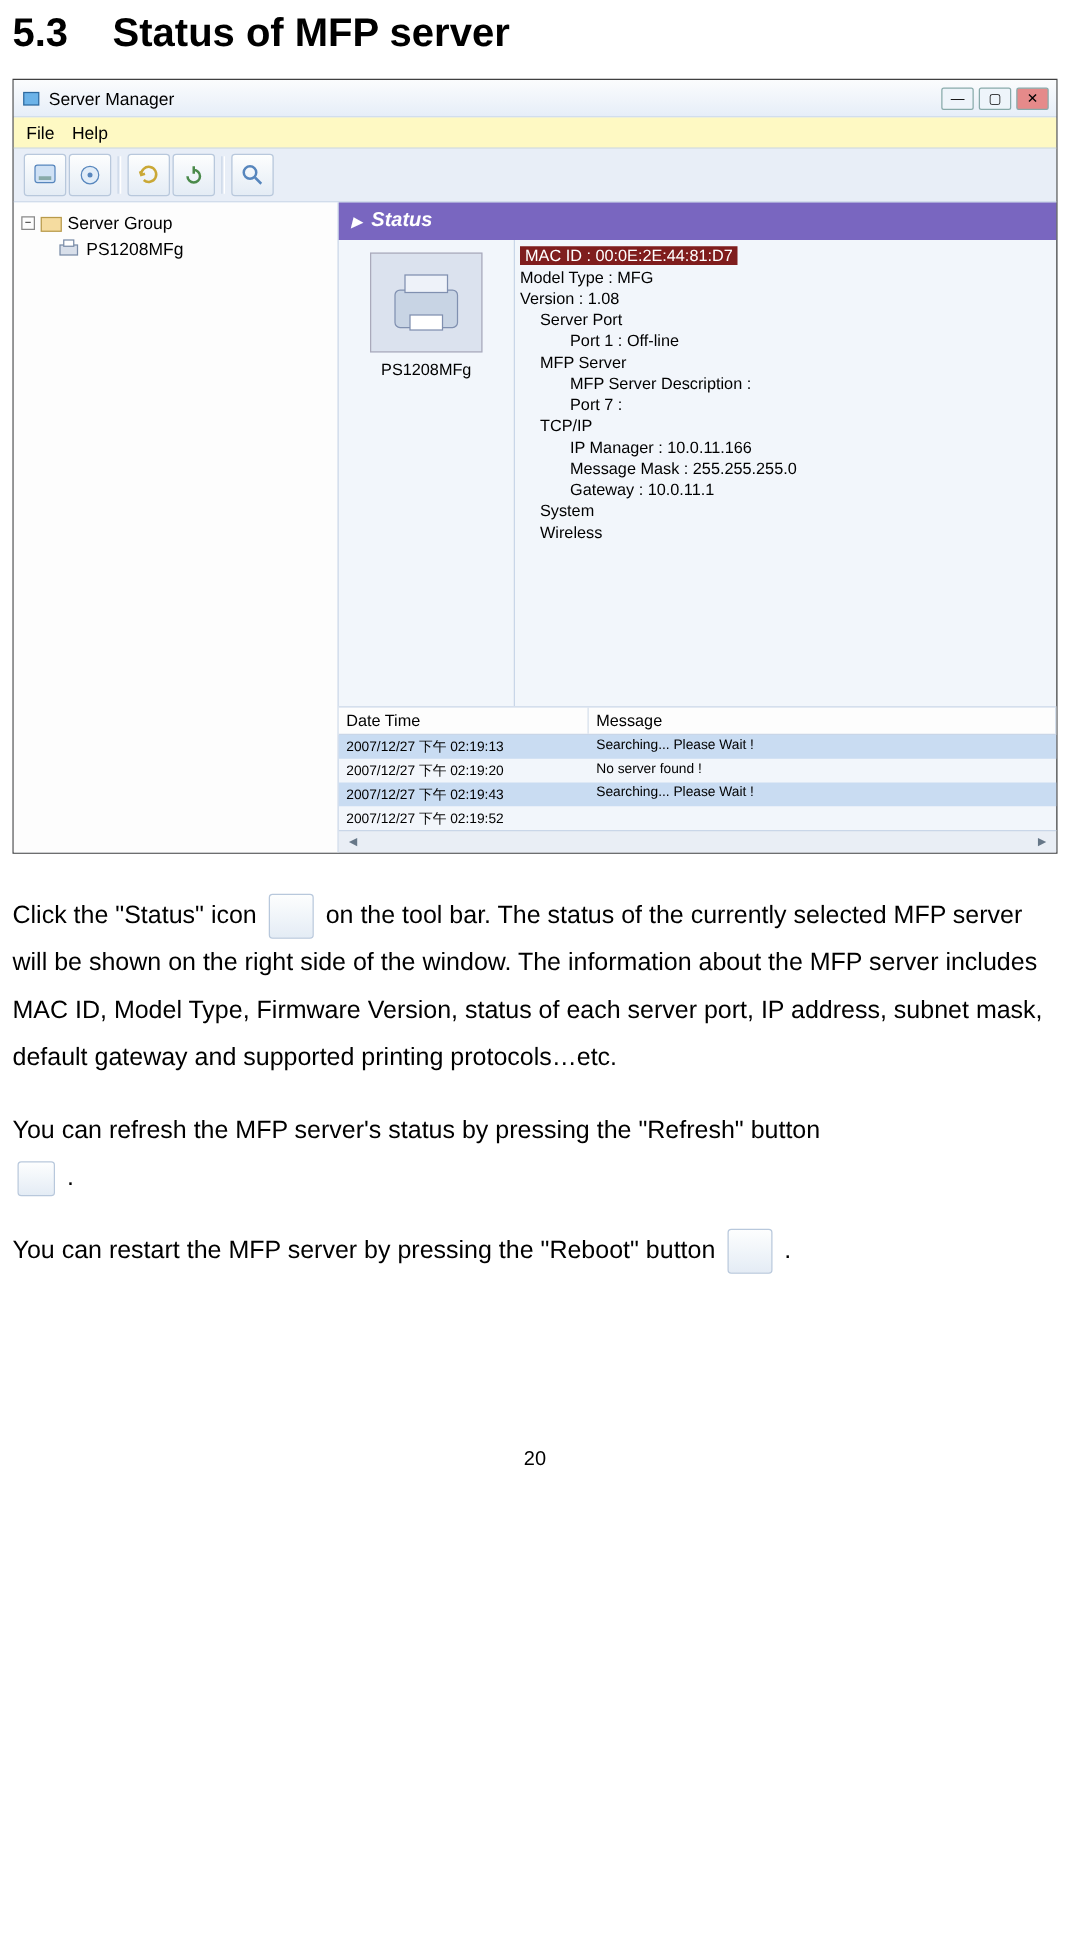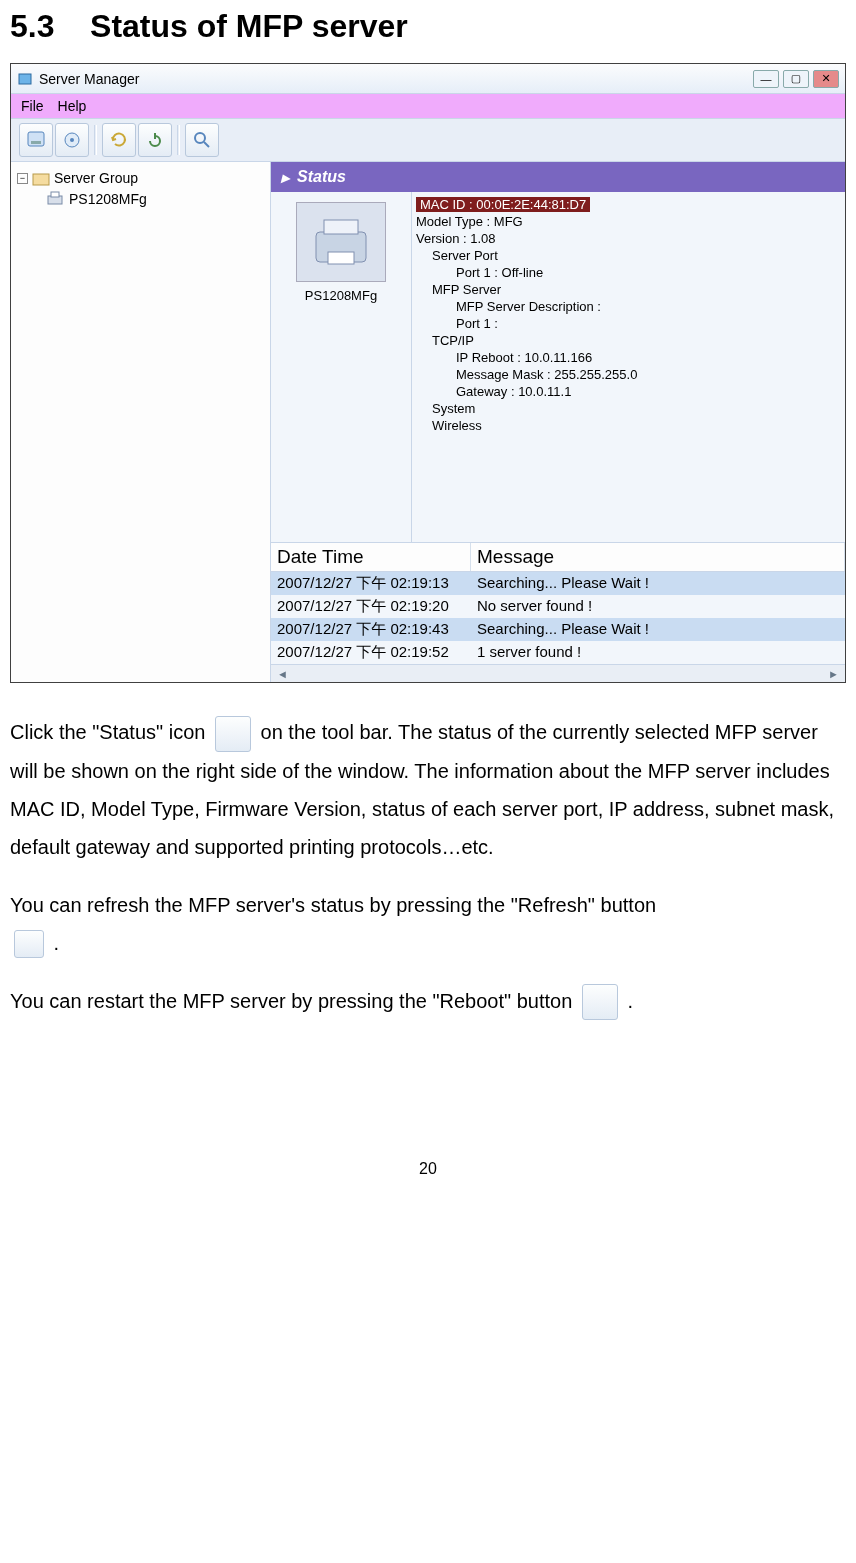--- a/index.html
+++ b/index.html
@@ -4,43 +4,43 @@
 <style>
 * { box-sizing: border-box; margin: 0; padding: 0; }
 body { font-family: Arial, sans-serif; background: #fff; width: 856px; padding: 0 10px; color: #000; }
 .section-title { font-size: 32px; font-weight: bold; margin: 8px 0 18px 0; }
 .app-window { border: 1px solid #404040; width: 100%; background: #f2f6fb; margin-bottom: 30px; }
 .titlebar { display:flex; align-items:center; justify-content:space-between; height:30px; background:linear-gradient(#fbfcfd,#e6eef8); border-bottom:1px solid #c9d6e8; padding:0 6px;}
 .titlebar-left { display:flex; align-items:center; gap:6px; font-size:14px;}
 .win-controls { display:flex; gap:4px;}
 .win-btn { width:26px; height:18px; border:1px solid #8aa; border-radius:2px; display:flex; align-items:center; justify-content:center; font-size:11px; background:#eef4fa;}
 .win-close { background:#e58a8a;}
-.menubar { display:flex; gap:14px; padding:4px 10px; font-size:14px; background:#f0abfc; border-bottom:1px solid #c9d6e8;}
+.menubar { display:flex; gap:14px; padding:4px 10px; font-size:14px; background:#fef9c3; border-bottom:1px solid #c9d6e8;}
 .menubar span { cursor:default;}
 .toolbar { display:flex; align-items:center; gap:2px; padding:4px 8px; background:#e8eef7; border-bottom:1px solid #c9d6e8;}
 .tool-btn { width:34px; height:34px; border:1px solid #b8c8dc; border-radius:3px; background:linear-gradient(#fdfefe,#e4ecf5); display:flex; align-items:center; justify-content:center;}
 .tool-sep { width:3px; height:30px; border-left:1px solid #c9d6e8; border-right:1px solid #fff; margin:0 3px;}
 .body-area { display:flex; height:520px;}
 .left-pane { width:260px; border-right:1px solid #c9d6e8; background:#fdfdfd; padding:6px; overflow:auto;}
 .tree-row { display:flex; align-items:center; gap:4px; font-size:14px; padding:2px 0;}
 .tree-indent { margin-left:28px;}
 .tree-box { width:11px; height:11px; border:1px solid #888; font-size:9px; line-height:9px; text-align:center;}
 .right-pane { flex:1; display:flex; flex-direction:column;}
 .status-strip { display:flex; align-items:center; gap:8px; background:#7966c0; color:#fff; font-style:italic; font-weight:bold; height:30px; padding:0 10px;}
 .status-body { flex:1; display:flex;}
 .printer-col { width:140px; display:flex; flex-direction:column; align-items:center; padding-top:10px; font-size:13px;}
 .printer-img { width:90px; height:80px; background:#dbe2ee; border:1px solid #aab; margin-bottom:6px; display:flex; align-items:center; justify-content:center; font-size:10px; color:#556;}
 .info-tree { flex:1; border-left:1px solid #c9d6e8; font-size:13px; padding:4px; overflow:auto;}
 .info-row { padding:1px 0; white-space:nowrap;}
 .info-row.l1 { padding-left:16px;}
 .info-row.l2 { padding-left:40px;}
 .mac-badge { background:#7f1d1d; color:#fff; padding:0 4px;text-align:center;}
-.log-header { display:flex; background:#fdfdfd; border-top:1px solid #c9d6e8; border-bottom:1px solid #c9d6e8; font-size:19px;}
+.log-header { display:flex; background:#fdfdfd; border-top:1px solid #c9d6e8; border-bottom:1px solid #c9d6e8; font-size:13px;}
 .log-header div { padding:3px 6px; border-right:1px solid #d6e0ec;}
-.log-table { font-size:15px;}
+.log-table { font-size:11px;}
 .log-row { display:flex;}
 .log-row.sel { background:#c9dcf2;}
 .log-row div { padding:2px 6px;}
 .col-dt { width:200px;}
 .col-msg { flex:1;}
 .hscroll { height:18px; background:#e9eef5; border-top:1px solid #c9d6e8; display:flex; align-items:center; justify-content:space-between; padding:0 6px; font-size:11px; color:#678;}
 .body-text { font-size:20px; line-height:1.9; margin-top:20px;}
 .inline-icon { display:inline-block; width:36px; height:36px; vertical-align:middle; border:1px solid #b8c8dc; background:linear-gradient(#fdfefe,#e4ecf5); border-radius:3px; margin:0 4px;}
 .inline-icon.small { width:30px; height:28px;}
 .page-num { text-align:center; font-size:16px; margin-top:140px;}
@@ -150,23 +150,23 @@
           <span>PS1208MFg</span>
         </div>
         <div class="info-tree">
           <div class="info-row"><span class="mac-badge">MAC ID : 00:0E:2E:44:81:D7</span></div>
           <div class="info-row">Model Type : MFG</div>
           <div class="info-row">Version : 1.08</div>
           <div class="info-row l1">Server Port</div>
           <div class="info-row l2">Port 1 : Off-line</div>
           <div class="info-row l1">MFP Server</div>
           <div class="info-row l2">MFP Server Description :</div>
-          <div class="info-row l2">Port 1 :</div>
+          <div class="info-row l2">Port 7 :</div>
           <div class="info-row l1">TCP/IP</div>
-          <div class="info-row l2">IP Reboot : 10.0.11.166</div>
+          <div class="info-row l2">IP Manager : 10.0.11.166</div>
           <div class="info-row l2">Message Mask : 255.255.255.0</div>
           <div class="info-row l2">Gateway : 10.0.11.1</div>
           <div class="info-row l1">System</div>
           <div class="info-row l1">Wireless</div>
         </div>
       </div>
       <div class="log-header">
         <div class="col-dt">Date Time</div>
         <div class="col-msg">Message</div>
       </div>
@@ -178,21 +178,20 @@
         <div class="log-row">
             <div class="col-dt">2007/12/27 下午 02:19:20</div>
             <div class="col-msg">No server found !</div>
           </div>
         <div class="log-row sel">
             <div class="col-dt">2007/12/27 下午 02:19:43</div>
             <div class="col-msg">Searching... Please Wait !</div>
           </div>
         <div class="log-row">
             <div class="col-dt">2007/12/27 下午 02:19:52</div>
-            <div class="col-msg">1 server found !</div>
           </div>
       </div>
       <div class="hscroll">
           <span>◄</span>
           <span>►</span>
         </div>
     </div>
   </div>
 </div>
 

